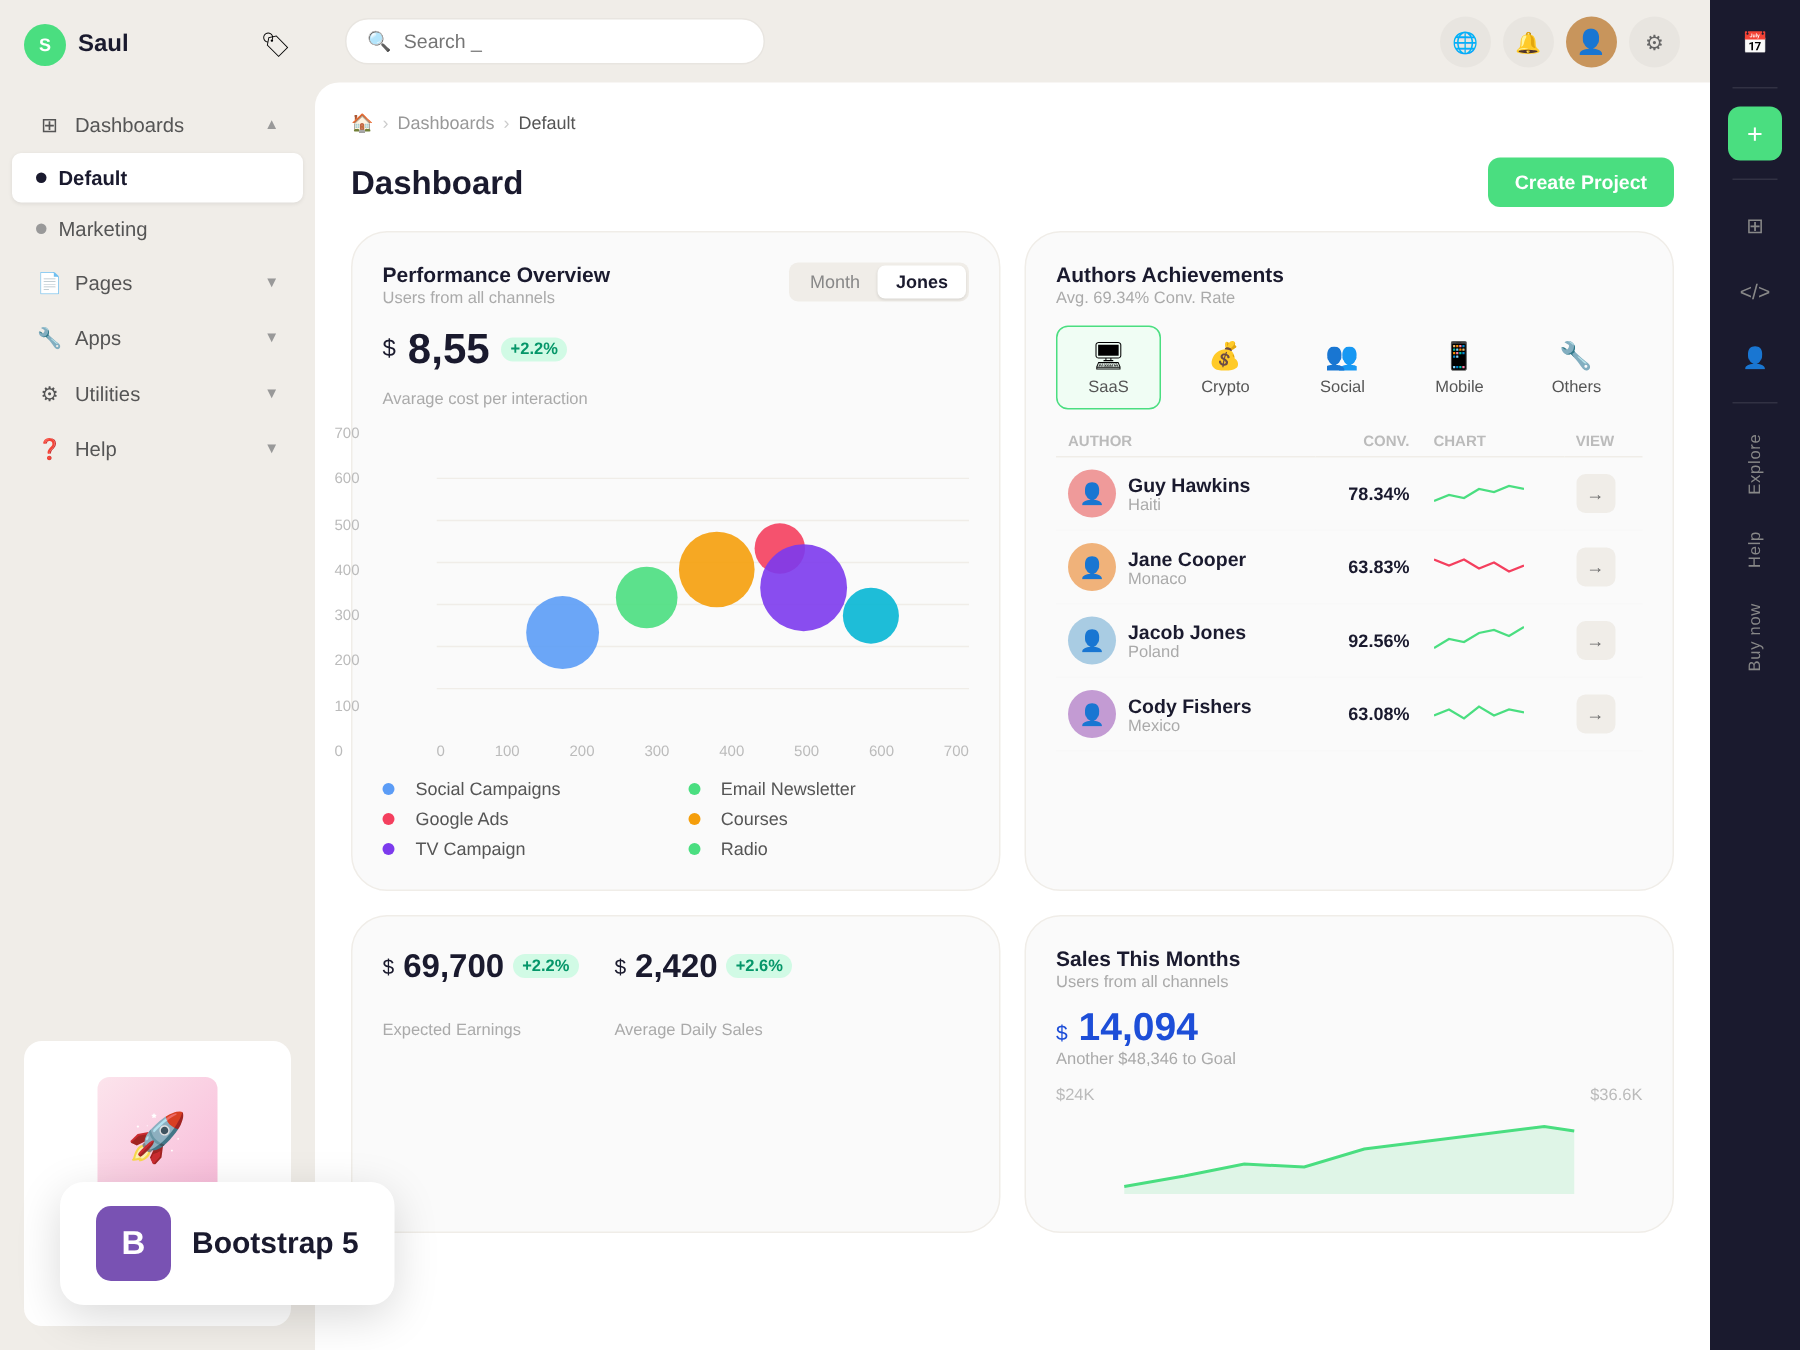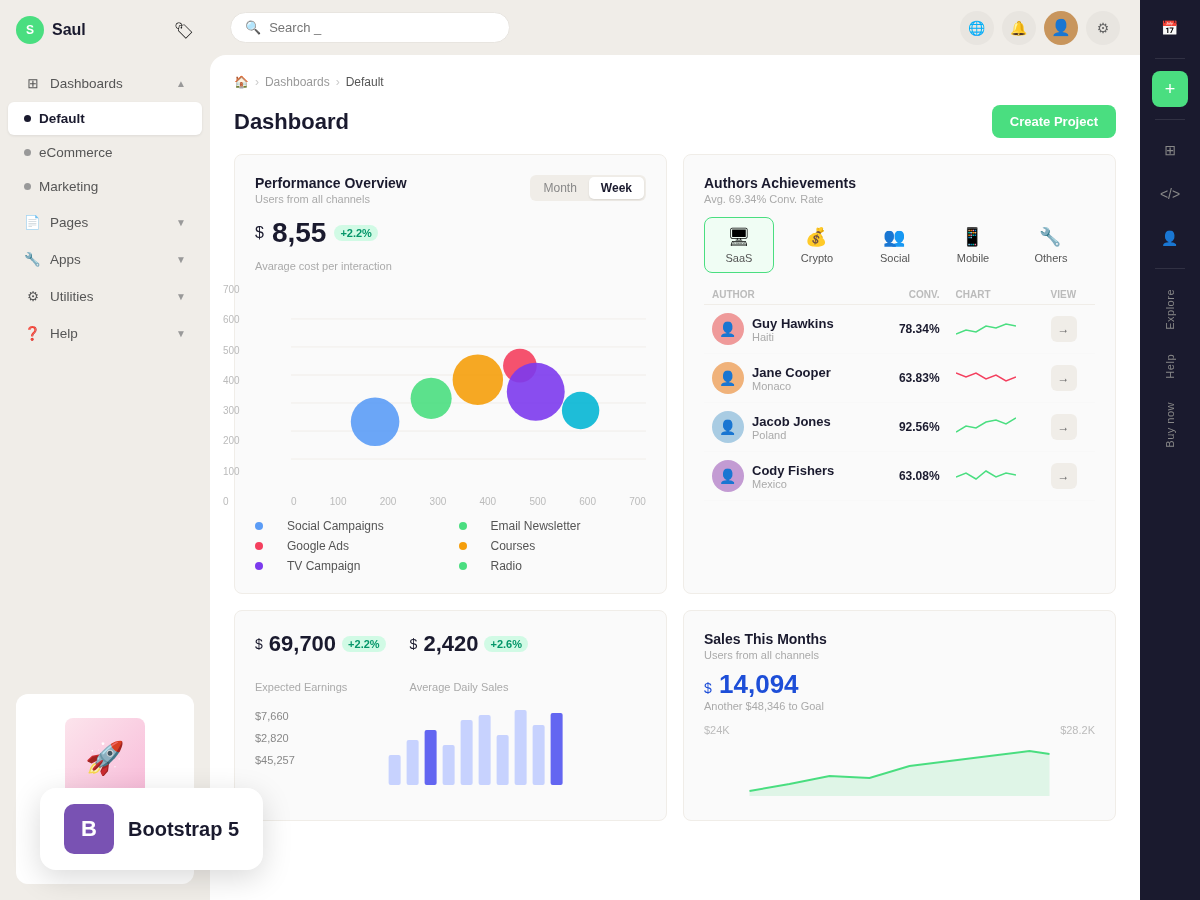--- a/index.html
+++ b/index.html
@@ -43,38 +43,38 @@
     .breadcrumb .sep { color: #ccc; }
     .breadcrumb .current { color: #555; }
     .page-header { display: flex; align-items: center; justify-content: space-between; }
     .page-title { font-size: 22px; font-weight: 700; color: #1a1a2e; }
     .create-btn { background: #4ade80; color: white; border: none; padding: 9px 18px; border-radius: 8px; font-size: 13px; font-weight: 600; cursor: pointer; }
 
     
     .cards-row { display: grid; grid-template-columns: 1fr 1fr; gap: 16px; }
 
     
-    .card { background: #fafafa; border: 1px solid #f0ede8; border-radius: 8px; padding: 20px; }
+    .card { background: #fafafa; border: 1px solid #f0ede8; border-radius: 24px; padding: 20px; }
     .card-header { display: flex; align-items: flex-start; justify-content: space-between; margin-bottom: 12px; }
     .card-title { font-size: 14px; font-weight: 700; color: #1a1a2e; }
     .card-sub { font-size: 11px; color: #aaa; margin-top: 2px; }
     .tab-group { display: flex; gap: 0; background: #f0ede8; border-radius: 6px; padding: 2px; }
     .tab-btn { padding: 4px 12px; border-radius: 5px; font-size: 12px; cursor: pointer; border: none; background: transparent; color: #888; }
     .tab-btn.active { background: white; color: #1a1a2e; font-weight: 600; box-shadow: 0 1px 2px rgba(0,0,0,0.1); }
 
     .metric-value { font-size: 28px; font-weight: 700; color: #1a1a2e; display: flex; align-items: center; gap: 8px; }
     .metric-dollar { font-size: 16px; font-weight: 400; }
     .badge-green { background: #d1fae5; color: #059669; font-size: 11px; padding: 2px 6px; border-radius: 10px; font-weight: 600; }
     .metric-label { font-size: 11px; color: #aaa; margin-top: 11px; margin-bottom: 12px; }
     .y-axis { position: absolute; left: -32px; top: 0; bottom: 0; display: flex; flex-direction: column; justify-content: space-between; font-size: 10px; color: #bbb; }
     .x-axis { display: flex; justify-content: space-between; font-size: 10px; color: #bbb; padding: 4px 0 0 0; }
 
     
     .legend { display: grid; grid-template-columns: 1fr 1fr; gap: 6px 16px; margin-top: 12px; }
-    .legend-item { display: flex; align-items: center; gap: 24px; font-size: 12px; color: #555; }
+    .legend-item { display: flex; align-items: center; gap: 14px; font-size: 12px; color: #555; }
     .legend-dot { width: 8px; height: 8px; border-radius: 50%; flex-shrink: 0; }
 
     
     .authors-card { }
     .author-tabs { display: flex; gap: 8px; margin: 12px 0; flex-wrap: wrap; }
     .author-tab { display: flex; flex-direction: column; align-items: center; gap: 4px; padding: 8px 12px; border-radius: 8px; cursor: pointer; border: 1px solid transparent; min-width: 70px; }
     .author-tab.active { border-color: #4ade80; background: #f0fdf4; }
     .author-tab-icon { font-size: 18px; }
     .author-tab-label { font-size: 11px; color: #555; font-weight: 500; }
     .author-table { width: 100%; border-collapse: collapse; }
@@ -137,26 +137,20 @@
     </div>
     <div class="nav-item active">
       <div class="nav-label">
         <div class="nav-dot active"></div>
         <span>Default</span>
       </div>
     </div>
     <div class="nav-item">
       <div class="nav-label">
         <div class="nav-dot"></div>
-        <span>eCommerce</span>
-      </div>
-    </div>
-    <div class="nav-item">
-      <div class="nav-label">
-        <div class="nav-dot"></div>
         <span>Marketing</span>
       </div>
     </div>
     <div class="nav-item">
       <div class="nav-label">
         <div class="nav-icon-square">📄</div>
         <span>Pages</span>
       </div>
       <span class="nav-chevron">▼</span>
     </div>
@@ -227,21 +221,21 @@
     <div class="cards-row">
 
       <div class="card">
         <div class="card-header">
           <div>
             <div class="card-title">Performance Overview</div>
             <div class="card-sub">Users from all channels</div>
           </div>
           <div class="tab-group">
             <button class="tab-btn">Month</button>
-            <button class="tab-btn active">Week</button>
+            <button class="tab-btn active">Jones</button>
           </div>
         </div>
 
         <div class="metric-value">
           <span class="metric-dollar">$</span>
           <span>8,55</span>
           <span class="badge-green">+2.2%</span>
         </div>
         <div class="metric-label">Avarage cost per interaction</div>
 
@@ -453,54 +447,33 @@
           <div class="earnings-metric">
             <div class="earnings-value">
               <span style="font-size:14px;font-weight:400;">$</span>
               <span>2,420</span>
               <span class="badge-green">+2.6%</span>
             </div>
             <div class="earnings-label">Average Daily Sales</div>
           </div>
         </div>
 
-        <div style="display:flex;gap:16px;">
-          <div style="font-size:11px;color:#888;line-height:2;">
-            <div>$7,660</div>
-            <div>$2,820</div>
-            <div>$45,257</div>
-          </div>
-          <div style="flex:1;">
-            <svg width="100%" height="80" viewBox="0 0 200 80">
-              <rect x="10" y="50" width="12" height="30" fill="#c7d2fe" rx="2"></rect>
-              <rect x="28" y="35" width="12" height="45" fill="#c7d2fe" rx="2"></rect>
-              <rect x="46" y="25" width="12" height="55" fill="#6366f1" rx="2"></rect>
-              <rect x="64" y="40" width="12" height="40" fill="#c7d2fe" rx="2"></rect>
-              <rect x="82" y="15" width="12" height="65" fill="#c7d2fe" rx="2"></rect>
-              <rect x="100" y="10" width="12" height="70" fill="#c7d2fe" rx="2"></rect>
-              <rect x="118" y="30" width="12" height="50" fill="#c7d2fe" rx="2"></rect>
-              <rect x="136" y="5" width="12" height="75" fill="#c7d2fe" rx="2"></rect>
-              <rect x="154" y="20" width="12" height="60" fill="#c7d2fe" rx="2"></rect>
-              <rect x="172" y="8" width="12" height="72" fill="#6366f1" rx="2"></rect>
-            </svg>
-          </div>
-        </div>
       </div>
 
       <div class="card">
         <div class="card-title">Sales This Months</div>
         <div class="card-sub">Users from all channels</div>
         <div class="sales-value" style="margin-top:8px;">
           <span style="font-size:14px;font-weight:400;">$</span>
           <span>14,094</span>
         </div>
         <div class="sales-sub">Another $48,346 to Goal</div>
         <div style="display:flex;justify-content:space-between;font-size:11px;color:#bbb;margin-top:12px;">
           <span>$24K</span>
-          <span>$28.2K</span>
+          <span>$36.6K</span>
         </div>
         <svg width="100%" height="60" viewBox="0 0 300 60">
           <polyline points="0,55 40,48 80,40 120,42 160,30 200,25 240,20 280,15 300,18" fill="none" stroke="#4ade80" stroke-width="2"></polyline>
           <polygon points="0,55 40,48 80,40 120,42 160,30 200,25 240,20 280,15 300,18 300,60 0,60" fill="rgba(74,222,128,0.15)"></polygon>
         </svg>
       </div>
     </div>
   </div>
 </div>
 

